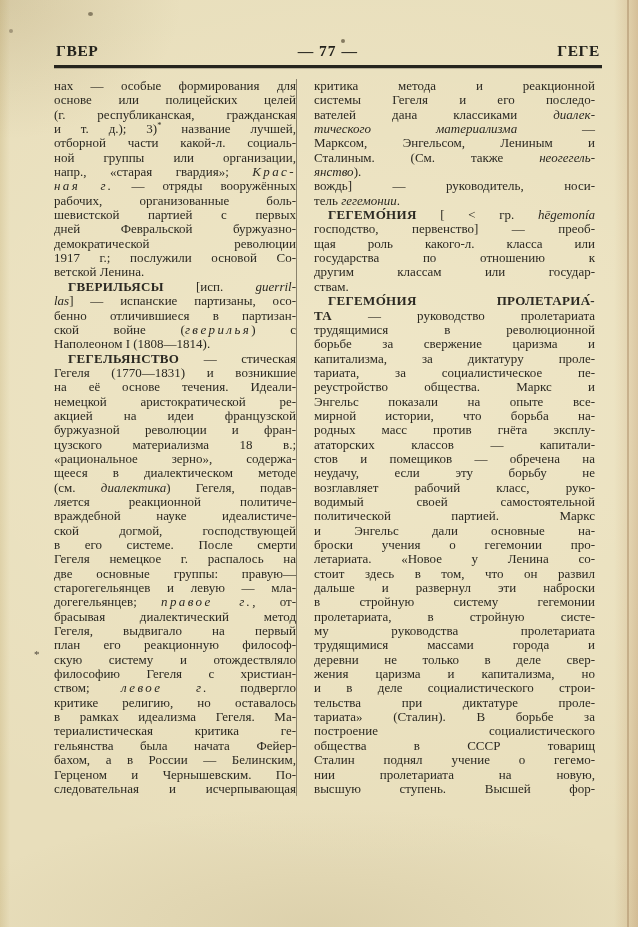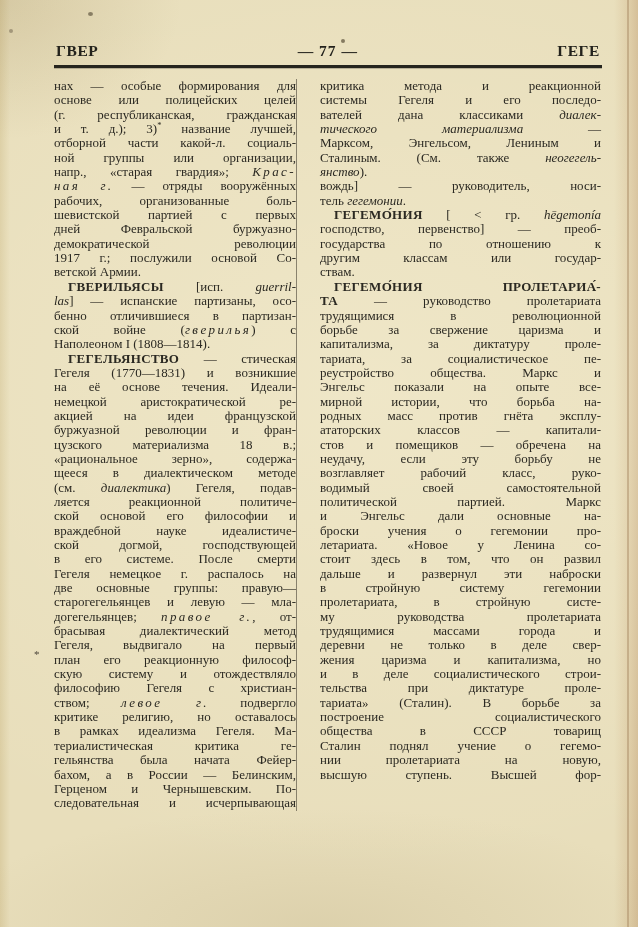--- a/index.html
+++ b/index.html
@@ -16,21 +16,21 @@
   }
   .edge-line{position:absolute;top:0;right:9px;width:2px;height:927px;background:rgba(164,132,96,.45);}
   .content{position:absolute;left:54px;top:42px;width:548px;}
   .header{display:flex;justify-content:space-between;align-items:flex-end;
           font-weight:bold;font-size:15.5px;letter-spacing:.6px;color:#23221c;padding:0 2px;}
   .header .pagenum{letter-spacing:1px;}
   .rule{height:3px;background:#26251e;margin-top:5px;box-shadow:0 1px 0 rgba(38,37,30,.25);}
   .cols{display:flex;margin-top:11px;}
   .col{font-size:13px;line-height:14.35px;}
   .col-left{width:242px;}
-  .col-right{width:281px;border-left:1px solid rgba(55,50,38,.55);padding-left:23px;}
+  .col-right{width:281px;border-left:1px solid rgba(55,50,38,.55);padding-left:17px;}
   .line{text-align:justify;text-align-last:justify;white-space:normal;height:14.35px;overflow:visible;}
   .line.end{text-align-last:left;}
   .line.ind{text-indent:14px;}
   .r-b{font-weight:bold;letter-spacing:.3px;}
   .r-i{font-style:italic;margin-top:37px;}
   .r-sp{letter-spacing:2.4px;font-style:italic;}
   .r-sup{vertical-align:super;font-size:8.5px;line-height:0;}
   .margin-mark{position:absolute;left:34px;top:648px;font-size:11px;color:#4c463a;}
   .speck{position:absolute;border-radius:50%;background:#6b6049;}
   .speck.s1{left:88px;top:12px;width:5px;height:4px;opacity:.75;}
@@ -63,38 +63,37 @@
           <div class="line"><span>и т. д.); 3)</span><span class="r-sup">*</span><span> название лучшей,</span></div>
           <div class="line"><span>отборной части какой-л. социаль-</span></div>
           <div class="line"><span>ной группы или организации,</span></div>
           <div class="line"><span>напр., «старая гвардия»; </span><span class="r-sp">Крас-</span></div>
           <div class="line"><span class="r-sp">ная г.</span><span> — отряды вооружённых</span></div>
           <div class="line"><span>рабочих, организованные боль-</span></div>
           <div class="line"><span>шевистской партией с первых</span></div>
           <div class="line"><span>дней Февральской буржуазно-</span></div>
           <div class="line"><span>демократической революции</span></div>
           <div class="line"><span>1917 г.; послужили основой Со-</span></div>
-          <div class="line end"><span>ветской Армии.</span></div>
+          <div class="line end"><span>ветской Ленина.</span></div>
           <div class="line ind"><span class="r-b">ГВЕРИЛЬЯСЫ</span><span> [исп. </span><span class="r-i">guerril-</span></div>
           <div class="line"><span class="r-i">las</span><span>] — испанские партизаны, осо-</span></div>
           <div class="line"><span>бенно отличившиеся в партизан-</span></div>
           <div class="line"><span>ской войне (</span><span class="r-sp">гверилья</span><span>) с</span></div>
           <div class="line end"><span>Наполеоном I (1808—1814).</span></div>
           <div class="line ind"><span class="r-b">ГЕГЕЛЬЯНСТВО</span><span> — стическая</span></div>
           <div class="line"><span>Гегеля (1770—1831) и возникшие</span></div>
           <div class="line"><span>на её основе течения. Идеали-</span></div>
           <div class="line"><span>немецкой аристократической ре-</span></div>
           <div class="line"><span>акцией на идеи французской</span></div>
           <div class="line"><span>буржуазной революции и фран-</span></div>
           <div class="line"><span>цузского материализма 18 в.;</span></div>
           <div class="line"><span>«рациональное зерно», содержа-</span></div>
           <div class="line"><span>щееся в диалектическом методе</span></div>
           <div class="line"><span>(см. </span><span class="r-i">диалектика</span><span>) Гегеля, подав-</span></div>
           <div class="line"><span>ляется реакционной политиче-</span></div>
-          <div class="line"><span>ской основой его философии и</span></div>
           <div class="line"><span>враждебной науке идеалистиче-</span></div>
           <div class="line"><span>ской догмой, господствующей</span></div>
           <div class="line"><span>в его системе. После смерти</span></div>
           <div class="line"><span>Гегеля немецкое г. распалось на</span></div>
           <div class="line"><span>две основные группы: правую—</span></div>
           <div class="line"><span>старогегельянцев и левую — мла-</span></div>
           <div class="line"><span>догегельянцев; </span><span class="r-sp">правое г.</span><span>, от-</span></div>
           <div class="line"><span>брасывая диалектический метод</span></div>
           <div class="line"><span>Гегеля, выдвигало на первый</span></div>
           <div class="line"><span>план его реакционную философ-</span></div>
@@ -114,20 +113,21 @@
           <div class="line"><span>системы Гегеля и его последо-</span></div>
           <div class="line"><span>вателей дана классиками </span><span class="r-i">диалек-</span></div>
           <div class="line"><span class="r-i">тического материализма</span><span> —</span></div>
           <div class="line"><span>Марксом, Энгельсом, Лениным и</span></div>
           <div class="line"><span>Сталиным. (См. также </span><span class="r-i">неогегель-</span></div>
           <div class="line end"><span class="r-i">янство</span><span>).</span></div>
           <div class="line"><span>вождь] — руководитель, носи-</span></div>
           <div class="line end"><span>тель </span><span class="r-i">гегемонии</span><span>.</span></div>
           <div class="line ind"><span class="r-b">ГЕГЕМО́НИЯ</span><span> [ &lt; гр. </span><span class="r-i">hēgemonía</span></div>
           <div class="line"><span>господство, первенство] — преоб-</span></div>
+          <div class="line"><span>щая роль какого-л. класса или</span></div>
           <div class="line"><span>государства по отношению к</span></div>
           <div class="line"><span>другим классам или государ-</span></div>
           <div class="line end"><span>ствам.</span></div>
           <div class="line ind"><span class="r-b">ГЕГЕМО́НИЯ ПРОЛЕТАРИА́-</span></div>
           <div class="line"><span class="r-b">ТА</span><span> — руководство пролетариата</span></div>
           <div class="line"><span>трудящимися в революционной</span></div>
           <div class="line"><span>борьбе за свержение царизма и</span></div>
           <div class="line"><span>капитализма, за диктатуру проле-</span></div>
           <div class="line"><span>тариата, за социалистическое пе-</span></div>
           <div class="line"><span>реустройство общества. Маркс и</span></div>

